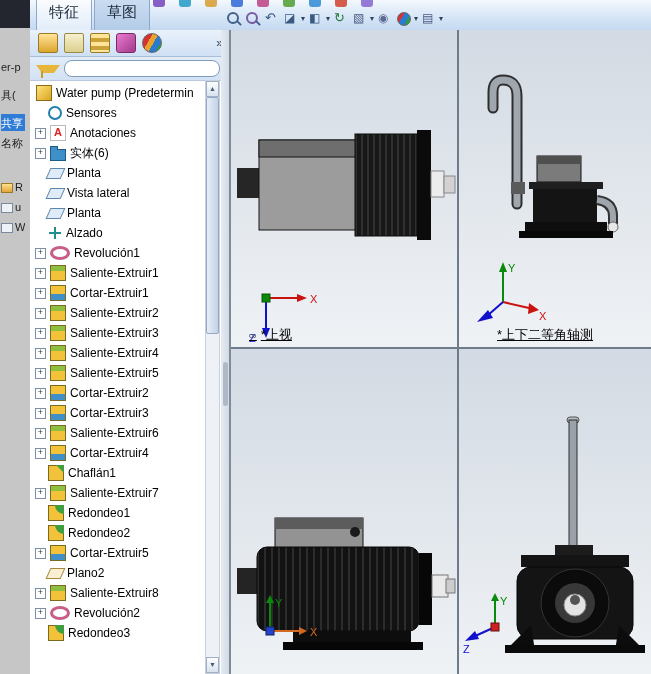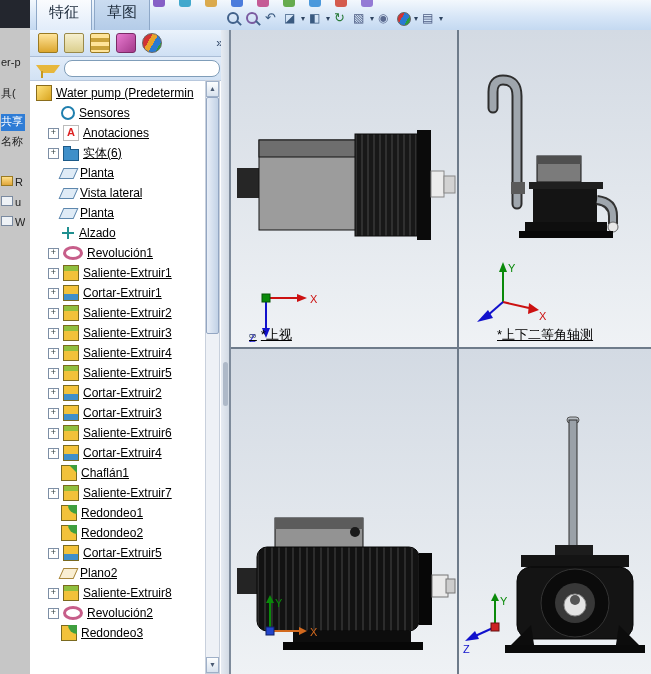--- a/index.html
+++ b/index.html
@@ -2,21 +2,21 @@
 <html><head>
 <meta charset="utf-8">
 <style>
   html,body{margin:0;padding:0;}
   body{font-family:"Liberation Sans",sans-serif;}
   #screen{position:relative;width:651px;height:674px;overflow:hidden;background:#e6e6e6;}
 
   
   #left-strip{position:absolute;left:0;top:0;width:30px;height:674px;background:#c6c6c6;border-right:1px solid #9a9a9a;}
   .ls-top{position:absolute;left:0;top:0;width:30px;height:28px;background:#23262e;}
-  .ls-item{position:absolute;left:1px;width:24px;height:17px;font-size:11px;color:#222;display:flex;align-items:flex-start;gap:2px;overflow:hidden;white-space:nowrap;}
+  .ls-item{position:absolute;left:1px;width:24px;height:17px;font-size:11px;color:#222;display:flex;align-items:flex-end;gap:2px;overflow:hidden;white-space:nowrap;}
   .ls-item.sel{background:#2e7cd6;color:#fff;}
   .ls-ico{display:inline-block;width:10px;height:8px;flex:0 0 10px;}
   .ls-folder{background:linear-gradient(#ffe08a,#e0a63a);border:1px solid #9a7a22;}
   .ls-file{background:#eef2f6;border:1px solid #7a8aa0;}
 
   
   #top-bar{position:absolute;left:30px;top:0;right:0;height:30px;background:linear-gradient(#f3f8fd,#d7e6f7 55%,#c4d9f1);border-bottom:1px solid #93a8c6;}
   #cutoff-row{position:absolute;left:45px;top:0;height:8px;display:flex;gap:14px;}
   .blob{width:12px;height:7px;border-radius:0 0 3px 3px;opacity:.9;}
   #tabs{position:absolute;left:6px;bottom:0;display:flex;}
@@ -46,21 +46,21 @@
   .pi-propertymanager-icon{background:linear-gradient(#f6f0cf,#dbcf8e);border:1px solid #9a8a4a;}
   .pi-configurationmanager-icon{background:repeating-linear-gradient(180deg,#ffe49a 0 4px,#caa23a 4px 8px);border:1px solid #9a7a22;}
   .pi-dimxpert-icon{background:linear-gradient(135deg,#e87ad0,#a33a8a);border:1px solid #7a2a66;border-radius:3px;}
   .pi-appearances-icon{border-radius:50%;background:linear-gradient(120deg,#d23333 0 34%,#e8a32a 34% 55%,#2a7ad2 55% 80%,#2aa03a 80%);border:1px solid #666;}
   #panel-chevron{margin-left:auto;margin-right:6px;font-size:12px;color:#33496a;}
   #filter-row{height:23px;display:flex;align-items:center;gap:4px;padding:0 22px 0 6px;background:linear-gradient(#e2ecf9,#d2e2f4);border-bottom:1px solid #b8c8dd;}
   .funnel{position:relative;width:0;height:0;border-left:6px solid transparent;border-right:6px solid transparent;border-top:8px solid #e7b73c;flex:0 0 12px;}
   .funnel::after{content:"";position:absolute;left:-1px;top:-2px;width:2px;height:7px;background:#c79a20;}
   #filter-input{flex:1;height:15px;border:1px solid #7f9db9;border-radius:8px;font-size:11px;padding:0 6px;background:#fff;}
   #tree{position:relative;padding-top:2px;font-size:12px;color:#000;}
-  .tree-row{display:flex;align-items:center;gap:4px;height:20px;padding-left:18px;white-space:nowrap;overflow:hidden;}
+  .tree-row{display:flex;align-items:center;gap:4px;height:20px;padding-left:5px;white-space:nowrap;overflow:hidden;}
   .tree-row.root{padding-left:6px;}
   .plusbox{flex:0 0 9px;width:9px;height:9px;border:1px solid #7d8fa5;background:#fff;color:#344;font-size:9px;line-height:7px;text-align:center;}
   .plus-spacer{flex:0 0 9px;width:9px;height:9px;}
   .t-ico{position:relative;width:14px;height:14px;flex:0 0 14px;}
   .ico-part{background:linear-gradient(135deg,#ffe27a,#d9a520);border:1px solid #8a6d1c;}
   .ico-sensor{width:10px;height:10px;flex-basis:10px;border:2px solid #1f7fae;border-radius:50%;}
   .ico-annot{background:#fff;border:1px solid #bbb;}
   .ico-annot::after{content:"A";position:absolute;left:3px;top:0;font-size:11px;font-weight:bold;color:#d22;}
   .ico-folder{height:10px;margin-top:3px;background:#3f8fc9;border:1px solid #1c5a88;}
   .ico-folder::before{content:"";position:absolute;top:-4px;left:-1px;width:6px;height:3px;background:#3f8fc9;border:1px solid #1c5a88;border-bottom:none;}
@@ -69,21 +69,21 @@
   .ico-plane2{background:rgba(240,210,130,.35);border-color:#a8863a;}
   .ico-origin::before{content:"";position:absolute;left:6px;top:1px;width:2px;height:12px;background:#1f8f8f;}
   .ico-origin::after{content:"";position:absolute;left:1px;top:6px;width:12px;height:2px;background:#1f8f8f;}
   .ico-revolve{width:8px;height:8px;flex-basis:14px;border:3px solid #c75e8a;border-radius:50%;}
   .ico-boss{background:linear-gradient(180deg,#8fbf3f 0 5px,#f2c23a 5px);border:1px solid #7a6a20;}
   .ico-cut{background:linear-gradient(180deg,#f2c23a 0 8px,#3f8fc9 8px);border:1px solid #7a6a20;}
   .ico-chamfer{background:#f2c23a;border:1px solid #7a6a20;}
   .ico-chamfer::after{content:"";position:absolute;right:-1px;top:-1px;border-left:8px solid transparent;border-top:8px solid #3f9f3f;}
   .ico-fillet{background:#f2c23a;border:1px solid #7a6a20;}
   .ico-fillet::after{content:"";position:absolute;right:-1px;top:-1px;width:9px;height:9px;background:#3f9f3f;border-bottom-left-radius:9px;}
-  .t-label{overflow:hidden;text-overflow:clip;text-decoration:underline;}
+  .t-label{overflow:hidden;text-overflow:clip;}
 
   
   #vscroll{position:absolute;right:9px;top:50px;bottom:0;width:13px;background:#eef1f6;border:1px solid #c8d0dc;}
   .sbtn{position:absolute;left:0;width:11px;height:14px;background:linear-gradient(#fdfefe,#d8e2ee);border:1px solid #9fb0c8;font-size:7px;color:#4a5a72;text-align:center;line-height:14px;}
   #sb-up{top:0;}
   #sb-down{bottom:0;}
   #sb-thumb{position:absolute;left:0;top:16px;height:235px;width:11px;background:linear-gradient(90deg,#e8eef7,#c2d2e6);border:1px solid #93a6c2;border-radius:2px;}
   #side-splitter{position:absolute;right:0;top:0;bottom:0;width:8px;background:linear-gradient(90deg,#e6ebf2,#d2dae4);}
   #splitter-grip{position:absolute;right:1px;top:332px;width:5px;height:44px;border-radius:3px;background:#aeb9c8;}
 

